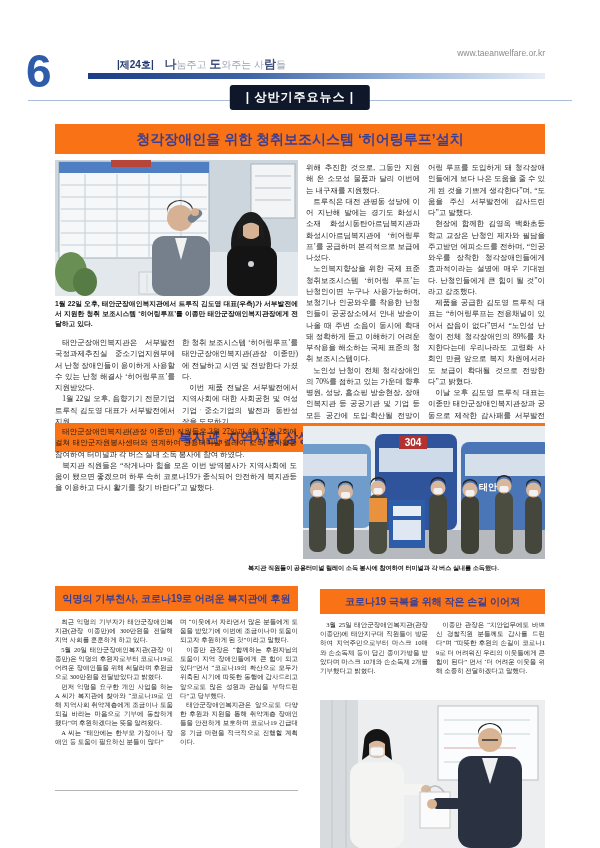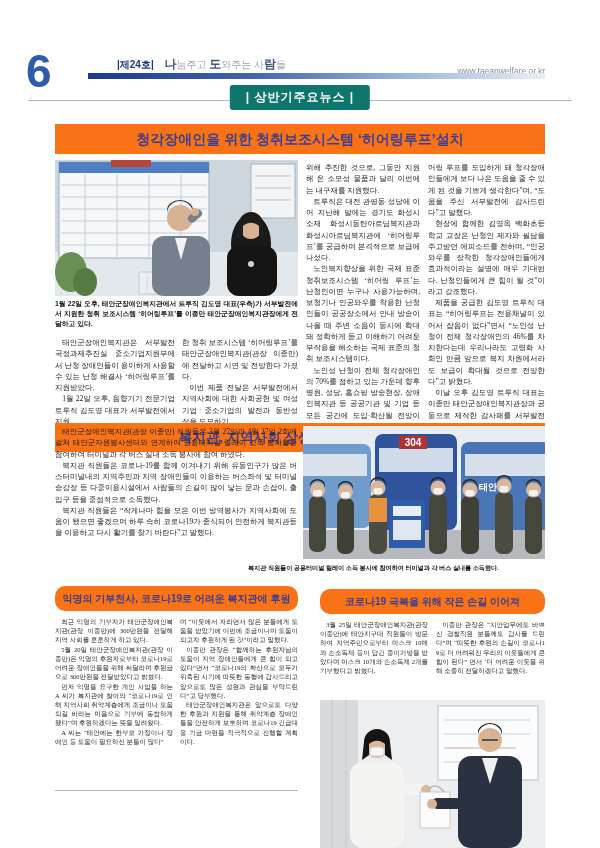--- a/index.html
+++ b/index.html
@@ -6,35 +6,35 @@
   .page{position:relative;width:600px;height:848px;background:#fff;overflow:hidden;
         font-family:"Liberation Serif","DejaVu Serif",serif;color:#1c1c1c;}
 
   
   .pagenum{position:absolute;left:26px;top:48px;font-family:"Liberation Sans","DejaVu Sans",sans-serif;
            font-size:46px;font-weight:bold;color:#2e5cab;line-height:1;}
   .masthead{position:absolute;left:88px;top:56px;font-family:"Liberation Sans","DejaVu Sans",sans-serif;
             font-size:10px;color:#9aa3b5;white-space:nowrap;}
   .issue{font-weight:bold;color:#22386f;margin-right:8px;padding-left:29px;}
   .slg-b{font-weight:bold;color:#3e507a;font-size:12px;}
-  .website{position:absolute;right:55px;top:66px;font-family:"Liberation Sans","DejaVu Sans",sans-serif;
+  .website{position:absolute;right:55px;top:48px;font-family:"Liberation Sans","DejaVu Sans",sans-serif;
            font-size:8.5px;color:#8b8b8b;}
   .gradbar{position:absolute;left:88px;top:73px;width:457px;height:6px;
            background:linear-gradient(to right,#1c3c86 0%,#3f63a8 35%,#9db8dc 70%,#e8eef6 100%);}
   .hdr-rule{position:absolute;left:28px;top:100px;width:544px;height:1px;background:#a9bdd9;}
   .badge{position:absolute;left:50%;transform:translateX(-50%);top:85px;
-         background:#0f766e;color:#fff;font-family:"Liberation Sans","DejaVu Sans",sans-serif;
+         background:#0f172a;color:#fff;font-family:"Liberation Sans","DejaVu Sans",sans-serif;
          font-size:12px;font-weight:bold;padding:4px 16px;border-radius:3px;letter-spacing:1px;white-space:nowrap;}
 
   
   .titlebar{position:absolute;background:#f97316;color:#3c3e91;text-align:center;
             font-family:"Liberation Sans","DejaVu Sans",sans-serif;font-weight:bold;overflow:hidden;}
   .tb-big{font-size:14px;line-height:30px;height:30px;}
   .tb-mid{font-size:13.5px;line-height:29px;height:29px;margin-top:32px;}
-  .tb-small{font-size:10px;line-height:25px;height:25px;border-radius:10px;}
+  .tb-small{font-size:10px;line-height:25px;height:25px;}
 
   
   .col{position:absolute;text-align:justify;word-break:break-all;overflow:hidden;
        font-size:7.5px;line-height:1.5;color:#1c1c1c;}
   .col p{margin:0;text-indent:0.95em;}
   .col.cont > p:first-child{text-indent:0;}
   .col.small{font-size:6.5px;line-height:1.42;}
 
   .caption{position:absolute;font-family:"Liberation Sans","DejaVu Sans",sans-serif;
            font-weight:600;color:#161616;text-align:justify;word-break:break-all;}
@@ -128,29 +128,28 @@
     </div>
   <div class="col cont" style="left:306px;top:162px;width:114px;height:268px;">
       <p>위해 추진한 것으로, 그동안 지원해 온 소모성 물품과 달리 이번에는 내구재를 지원했다.</p>
       <p>트루직은 대전 관평동 성당에 이어 지난해 말에는 경기도 화성시 소재 화성시동탄아르딤복지관과 화성시아르딤복지관에 ‘히어링루프’를 공급하며 본격적으로 보급에 나섰다.</p>
       <p>노인복지향상을 위한 국제 표준 청취보조시스템 ‘히어링 루프’는 난청인이면 누구나 사용가능하며, 보청기나 인공와우를 착용한 난청인들이 공공장소에서 안내 방송이 나올 때 주변 소음이 동시에 확대돼 정확하게 듣고 이해하기 어려운 부작용을 해소하는 국제 표준의 청취 보조시스템이다.</p>
       <p>노인성 난청이 전체 청각장애인의 70%를 점하고 있는 가운데 향후 병원, 성당, 홈쇼핑 방송현장, 장애인복지관 등 공공기관 및 기업 등 모든 공간에 도입·확산될 전망이다.</p>
     </div>
   <div class="col cont" style="left:428px;top:162px;width:117px;height:268px;">
       <p>어링 루프를 도입하게 돼 청각장애인들에게 보다 나은 도움을 줄 수 있게 된 것을 기쁘게 생각한다”며, “도움을 주신 서부발전에 감사드린다”고 말했다.</p>
       <p>현장에 함께한 김영옥 백화초등학교 교장은 난청인 제자와 필담을 주고받던 에피소드를 전하며, “인공와우를 장착한 청각장애인들에게 효과적이라는 설명에 매우 기대된다. 난청인들에게 큰 힘이 될 것”이라고 강조했다.</p>
-      <p>제품을 공급한 김도영 트루직 대표는 “히어링루프는 전용채널이 있어서 잡음이 없다”면서 “노인성 난청이 전체 청각장애인의 46%를 차지한다는데 우리나라도 고령화 사회인 만큼 앞으로 복지 차원에서라도 보급이 확대될 것으로 전망한다”고 밝혔다.</p>
+      <p>제품을 공급한 김도영 트루직 대표는 “히어링루프는 전용채널이 있어서 잡음이 없다”면서 “노인성 난청이 전체 청각장애인의 89%를 차지한다는데 우리나라도 고령화 사회인 만큼 앞으로 복지 차원에서라도 보급이 확대될 것으로 전망한다”고 밝혔다.</p>
       <p>이날 오후 김도영 트루직 대표는 이종만 태안군장애인복지관장과 공동으로 제작한 감사패를 서부발전 관계자에게 전달하며 감사의 마음을 전했다.</p>
     </div>
 
   <div class="titlebar tb-mid" style="left:55px;top:391px;width:490px;">복지관, 지역사회 상생 봉사활동 ‘구슬땀’</div>
 
   <div class="col" style="left:55px;top:426px;width:242px;height:166px;">
       <p>태안군장애인복지관(관장 이종만) 직원들은 3월 27일과 4월 27일 2회에 걸쳐 태안군자원봉사센터와 연계하여 공용터미널 릴레이 소독 봉사활동 참여하여 터미널과 각 버스 실내 소독 봉사에 참여 하였다.</p>
-      <p>복지관 직원들은 코로나-19를 함께 이겨내기 위해 유동인구가 많은 버스터미널내의 지역주민과 지역 장애인들이 이용하는 버스좌석 및 터미널 승강장 등 다중이용시설에서 사람들의 손길이 많이 닿는 문과 손잡이, 출입구 등을 중점적으로 소독했다.</p>
       <p>복지관 직원들은 “작게나마 힘을 모은 이번 방역봉사가 지역사회에 도움이 됐으면 좋겠으며 하루 속히 코로나19가 종식되어 안전하게 복지관등을 이용하고 다시 활기를 찾기 바란다”고 말했다.</p>
     </div>
 
   <svg class="photo" style="left:303px;top:426px;" width="242" height="133" viewBox="0 0 242 133">
     <rect width="242" height="133" fill="#e8edf2"></rect>
 
     <rect x="-6" y="18" width="74" height="84" rx="8" fill="#6f9ccb"></rect>
     <rect x="-2" y="28" width="66" height="22" fill="#d9e2ec"></rect>
     <rect x="72" y="8" width="82" height="96" rx="8" fill="#30549c"></rect>
     <rect x="76" y="22" width="74" height="24" fill="#cfdbe8"></rect>

